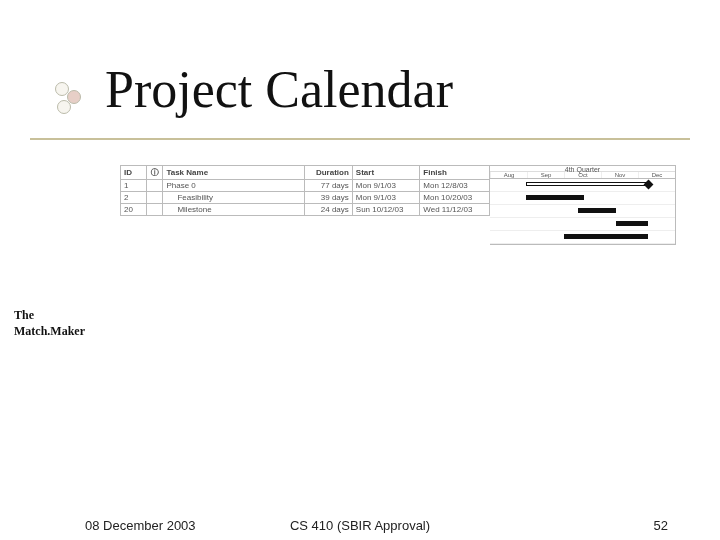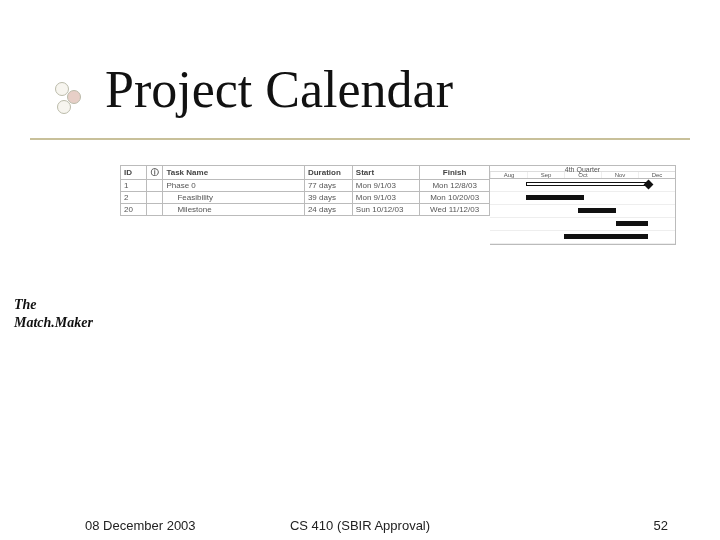--- a/index.html
+++ b/index.html
@@ -66,23 +66,23 @@
     padding: 1px 3px;
     height: 12px;
     text-align: left;
     font-weight: normal;
     white-space: nowrap;
   }
   table.grid th { font-weight: bold; color:#444; }
   table.grid .col-id { width: 24px; }
   table.grid .col-i  { width: 14px; text-align:center; }
   table.grid .col-name { width: 130px; }
-  table.grid .col-dur { width: 44px; text-align:left; }
+  table.grid .col-dur { width: 44px; text-align:right; }
   table.grid .col-start { width: 62px; text-align:left; }
-  table.grid .col-finish { width: 64px; text-align:center; }
+  table.grid .col-finish { width: 64px; text-align:left; }
   .gantt {
     float: left;
     width: 186px;
     border-top: 1px solid #bbb;
     border-right: 1px solid #bbb;
     border-bottom: 1px solid #bbb;
   }
   .gantt-head {
     height: 13px;
     border-bottom: 1px solid #bbb;
@@ -103,24 +103,23 @@
   .bar {
     position:absolute; top:3px; height:5px; background:#111;
   }
   .bar.outline { background:transparent; border:1px solid #111; height:4px; top:3px; }
   .milestone {
     position:absolute; top:2px; width:7px; height:7px; background:#111; transform:rotate(45deg);
   }
   .sidelabel {
     position: absolute;
     left: 14px;
-    top: 296px;
+    top: 308px;
     font-family: "Comic Sans MS", cursive;
-    font-size: 14px;
-    font-style: italic;
+    font-size: 12px;
     font-weight: bold;
     color: #111;
     line-height: 1.3;
   }
   .footer {
     position: absolute;
     left: 0;
     width: 720px;
     bottom: 22px;
     font-size: 13px;

